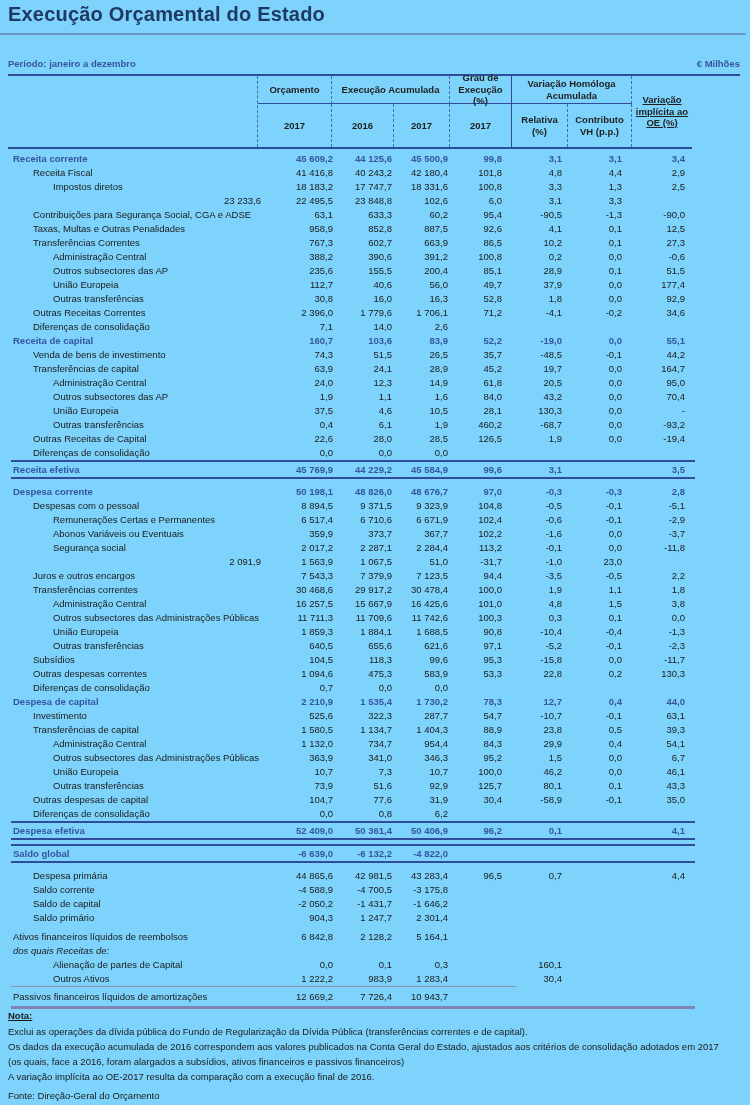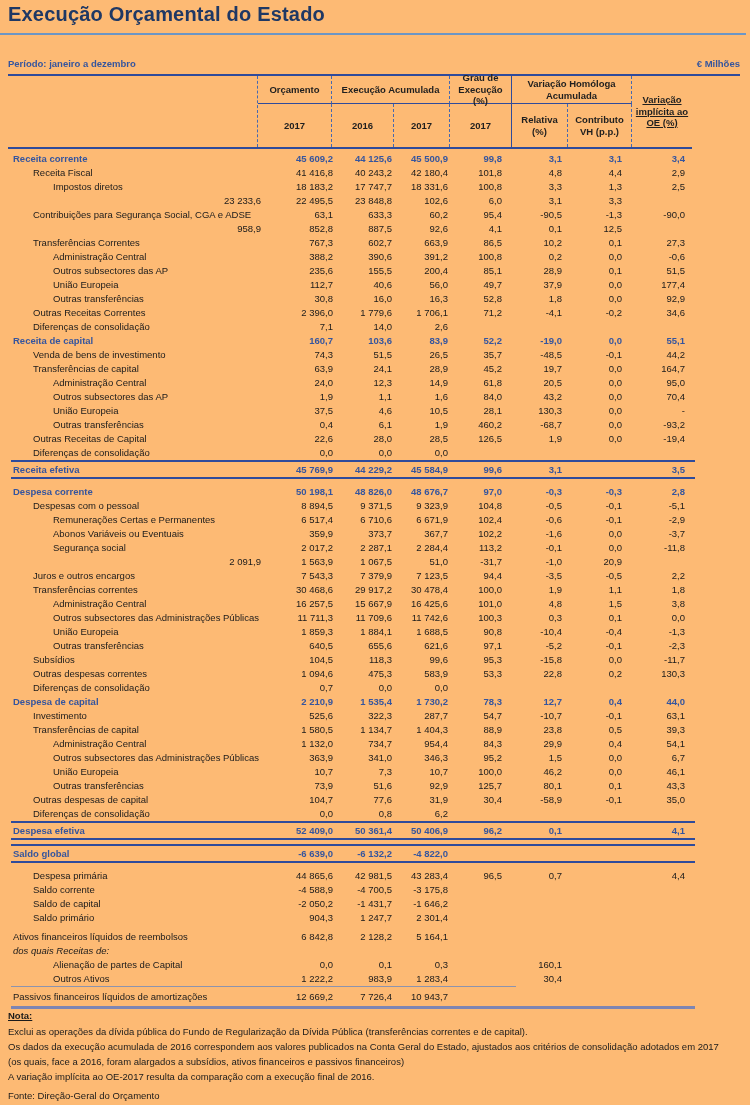--- a/index.html
+++ b/index.html
@@ -1,18 +1,18 @@
 <!DOCTYPE html>
 <html><head>
 <meta charset="utf-8">
 <style>
   * { margin:0; padding:0; box-sizing:border-box; }
   html,body { background:#ffffff; }
   .page {
-    position:relative; width:750px; height:1105px; background:#fdba74;
+    position:relative; width:750px; height:1105px; background:#7dd3fc;
     font-family:"Liberation Sans","DejaVu Sans",sans-serif; overflow:hidden;
   }
   .title {
     position:absolute; left:8px; top:3px; font-size:20px; font-weight:bold;
     color:#1F3864; letter-spacing:0.2px;
   }
   .title-rule { position:absolute; left:0; top:33px; width:746px; height:2px; background:#6C96C6; }
   .meta-row { position:absolute; left:8px; top:58px; width:732px; height:14px; }
   .meta-period { position:absolute; left:0; top:0; font-size:9.5px; font-weight:bold; color:#35559E; }
   .meta-unit { position:absolute; right:0; top:0; font-size:9.5px; font-weight:bold; color:#35559E; }
@@ -154,20 +154,21 @@
         <div class="lbl i1">Contribuições para Segurança Social, CGA e ADSE</div>
         <div class="v">63,1</div>
         <div class="v">633,3</div>
         <div class="v">60,2</div>
         <div class="v">95,4</div>
         <div class="v">-90,5</div>
         <div class="v">-1,3</div>
         <div class="v">-90,0</div>
       </div>
       <div class="row normal">
+        <div class="lbl i1">Taxas, Multas e Outras Penalidades</div>
         <div class="v">958,9</div>
         <div class="v">852,8</div>
         <div class="v">887,5</div>
         <div class="v">92,6</div>
         <div class="v">4,1</div>
         <div class="v">0,1</div>
         <div class="v">12,5</div>
       </div>
       <div class="row normal">
         <div class="lbl i1">Transferências Correntes</div>
@@ -389,21 +390,21 @@
         <div class="v">0,0</div>
         <div class="v">-11,8</div>
       </div>
       <div class="row normal">
         <div class="v">2 091,9</div>
         <div class="v">1 563,9</div>
         <div class="v">1 067,5</div>
         <div class="v">51,0</div>
         <div class="v">-31,7</div>
         <div class="v">-1,0</div>
-        <div class="v">20,9</div>
+        <div class="v">23,0</div>
       </div>
       <div class="row normal">
         <div class="lbl i1">Juros e outros encargos</div>
         <div class="v">7 543,3</div>
         <div class="v">7 379,9</div>
         <div class="v">7 123,5</div>
         <div class="v">94,4</div>
         <div class="v">-3,5</div>
         <div class="v">-0,5</div>
         <div class="v">2,2</div>

